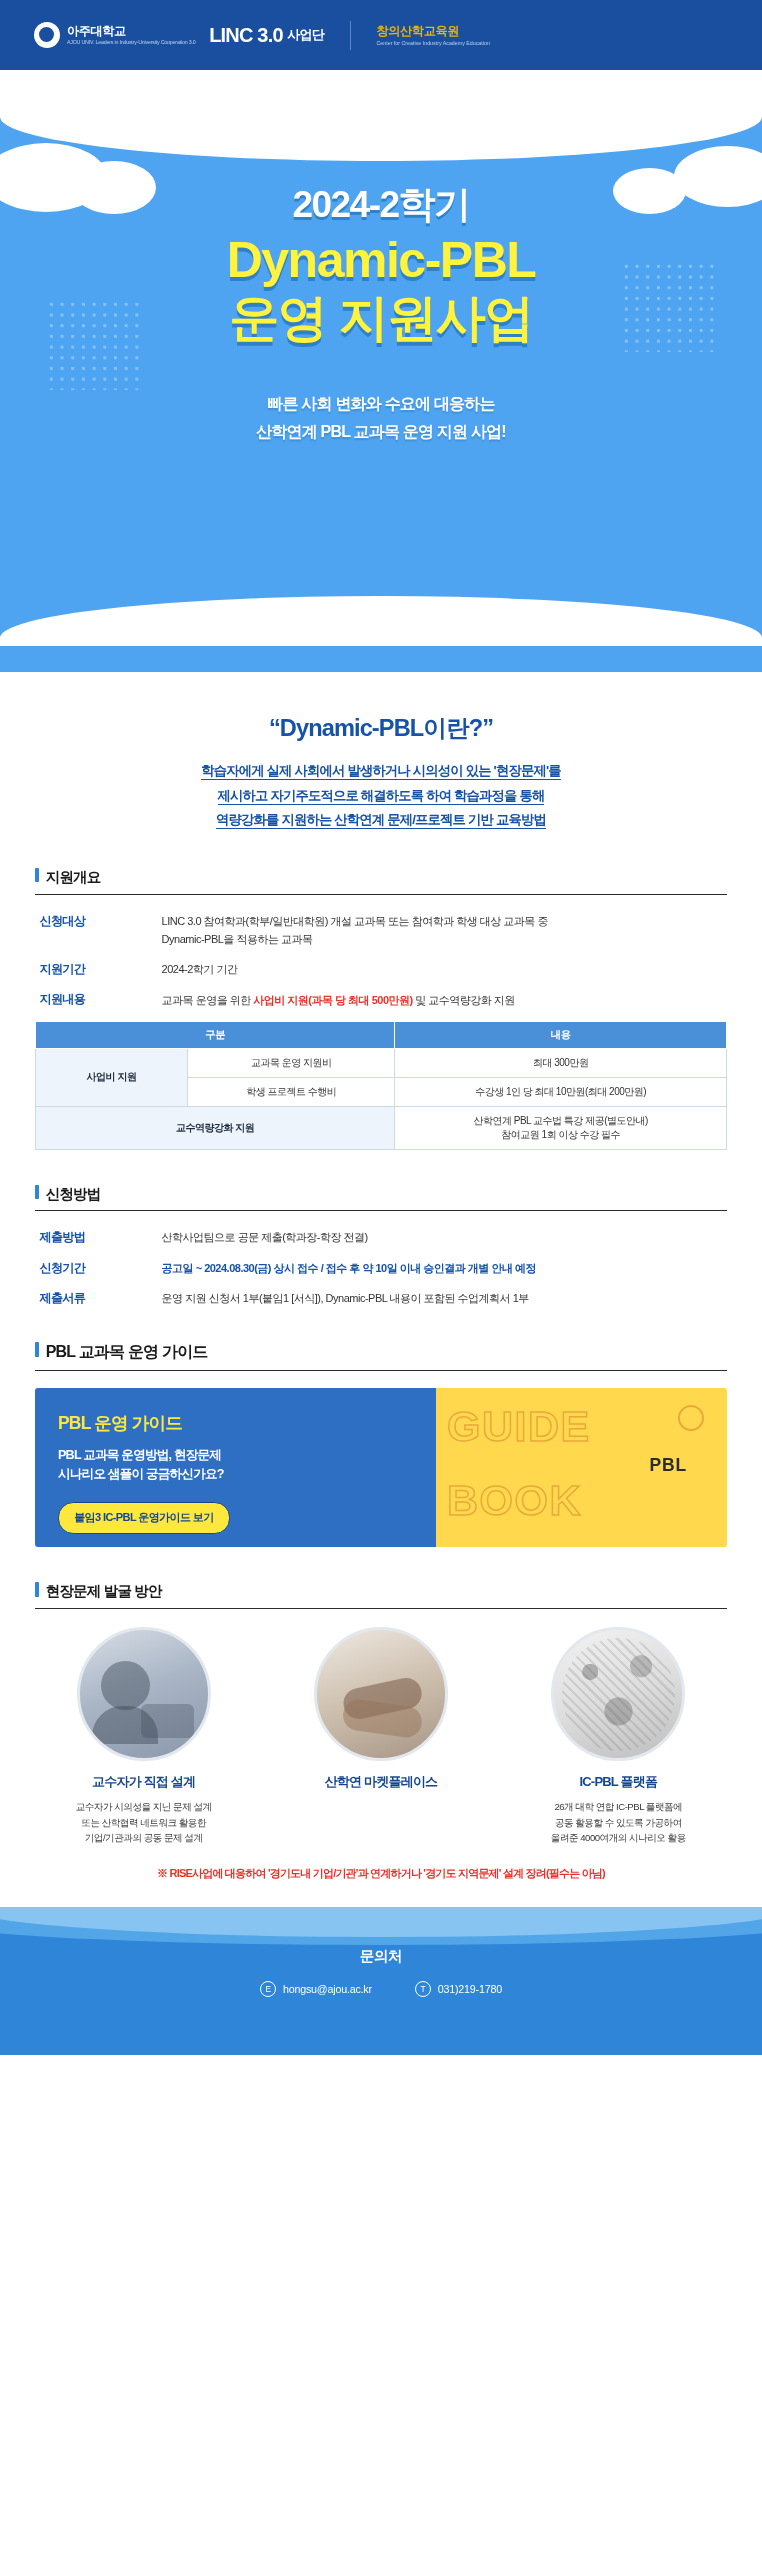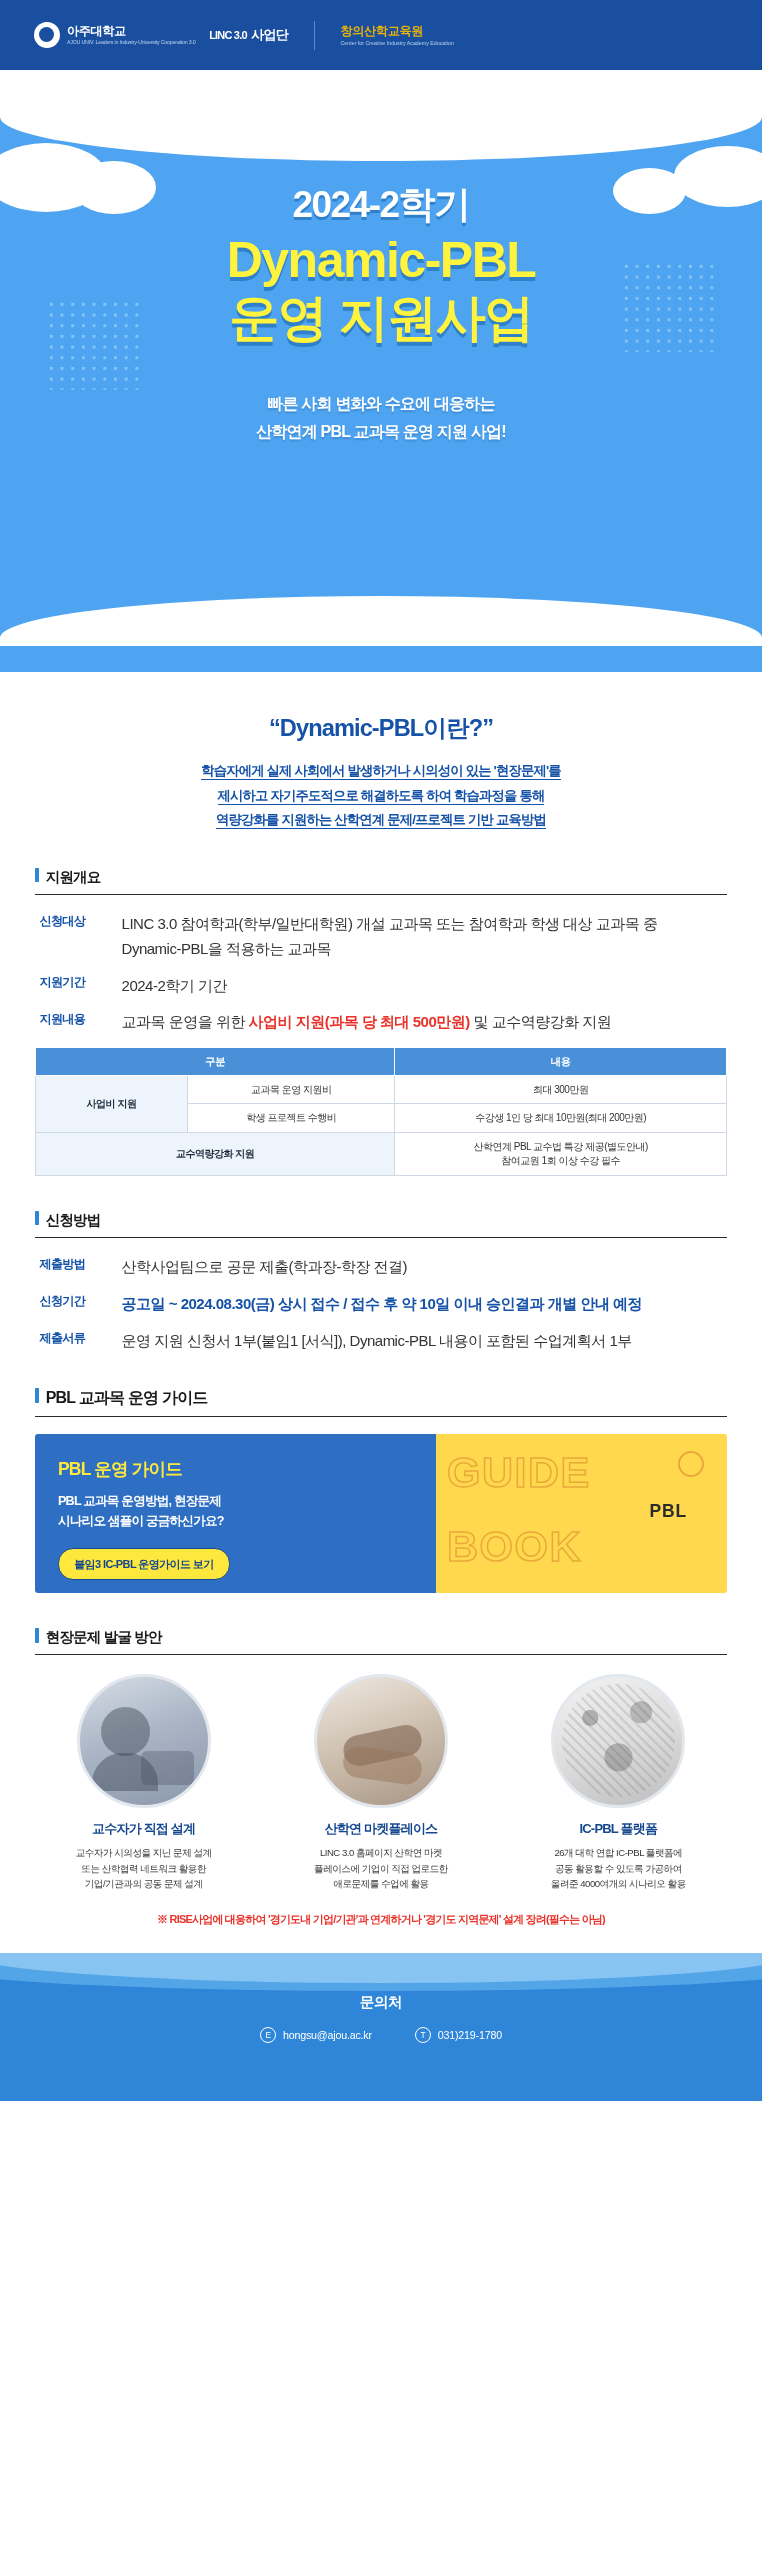--- a/index.html
+++ b/index.html
@@ -33,21 +33,21 @@
     content: "";
     position: absolute; left: 5.3px; top: 5.3px;
     width: 15.2px; height: 15.2px; border-radius: 50%;
     background: #1a4fa0;
   }
   .aju-text { line-height: 1.1; }
   .aju-text .kr { color: #fff; font-size: 12.2px; font-weight: bold; letter-spacing: -0.4px; }
   .aju-text .en { color: #bcd2ef; font-size: 5.3px; letter-spacing: -0.2px; display:block; margin-top:1.5px;}
   .linc-wrap { display: flex; align-items: center; gap: 4.6px; }
   .linc-badge {
-    font-size: 11px; font-weight: bold; letter-spacing: -0.8px;
+    font-size: 20px; font-weight: bold; letter-spacing: -0.8px;
     color: #ffffff;
   }
   .linc-sub { color: #fff; font-size: 13px; font-weight: bold; letter-spacing: -0.8px;}
   .divider-v { width: 0.8px; height: 29px; background: #5d87c6; margin: 0 12.2px; }
   .center-text { line-height: 1.15; }
   .center-text .kr { color: #eab308; font-size: 12.2px; font-weight: bold; letter-spacing: -0.4px; }
   .center-text .en { color: #bcd2ef; font-size: 5.3px; display:block; margin-top:2.3px; }
 
   
   .hero {
@@ -143,21 +143,21 @@
   .sec-head.big { font-size: 16px; }
 
   .rows { margin-top: 17px; padding-left: 4.6px; }
   .row { display: flex; align-items: flex-start; margin-bottom: 12.2px; }
   .row .lbl {
     width: 82px; min-width: 82px;
     font-size: 12.2px; font-weight: bold; color: #1552a8; letter-spacing: -0.8px;
     padding-top: 0.8px;
   }
   .row .val {
-    font-size: 15px; color: #333; line-height: 1.65; letter-spacing: -0.5px;
+    font-size: 11px; color: #333; line-height: 1.65; letter-spacing: -0.5px; margin-left: 40px;
   }
   .row .val .red { color: #e8322a; font-weight: bold; }
   .row .val .blue { color: #1552a8; font-weight: bold; }
 
   table.tbl {
     width: 100%; border-collapse: collapse; margin-top: 6.1px; margin-bottom: 4.6px;
     font-size: 10px; letter-spacing: -0.5px;
   }
   table.tbl th {
     background: #4a90d9; color: #fff; font-weight: bold;
@@ -484,25 +484,20 @@
           <span>기업/기관과의 공동 문제 설계</span>
         </p>
       </div>
 
       <div class="card">
         <div class="photo ph2">
           <span class="hand"></span>
           <span class="hand2"></span>
         </div>
         <h4>산학연 마켓플레이스</h4>
-        <p>
-          <span>LINC 3.0 홈페이지 산학연 마켓</span><br>
-          <span>플레이스에 기업이 직접 업로드한</span><br>
-          <span>애로문제를 수업에 활용</span>
-        </p>
       </div>
 
       <div class="card">
         <div class="photo ph3">
           <span class="scribble"></span>
         </div>
         <h4>IC-PBL 플랫폼</h4>
         <p>
           <span>26개 대학 연합 IC-PBL 플랫폼에</span><br>
           <span>공동 활용할 수 있도록 가공하여</span><br>

